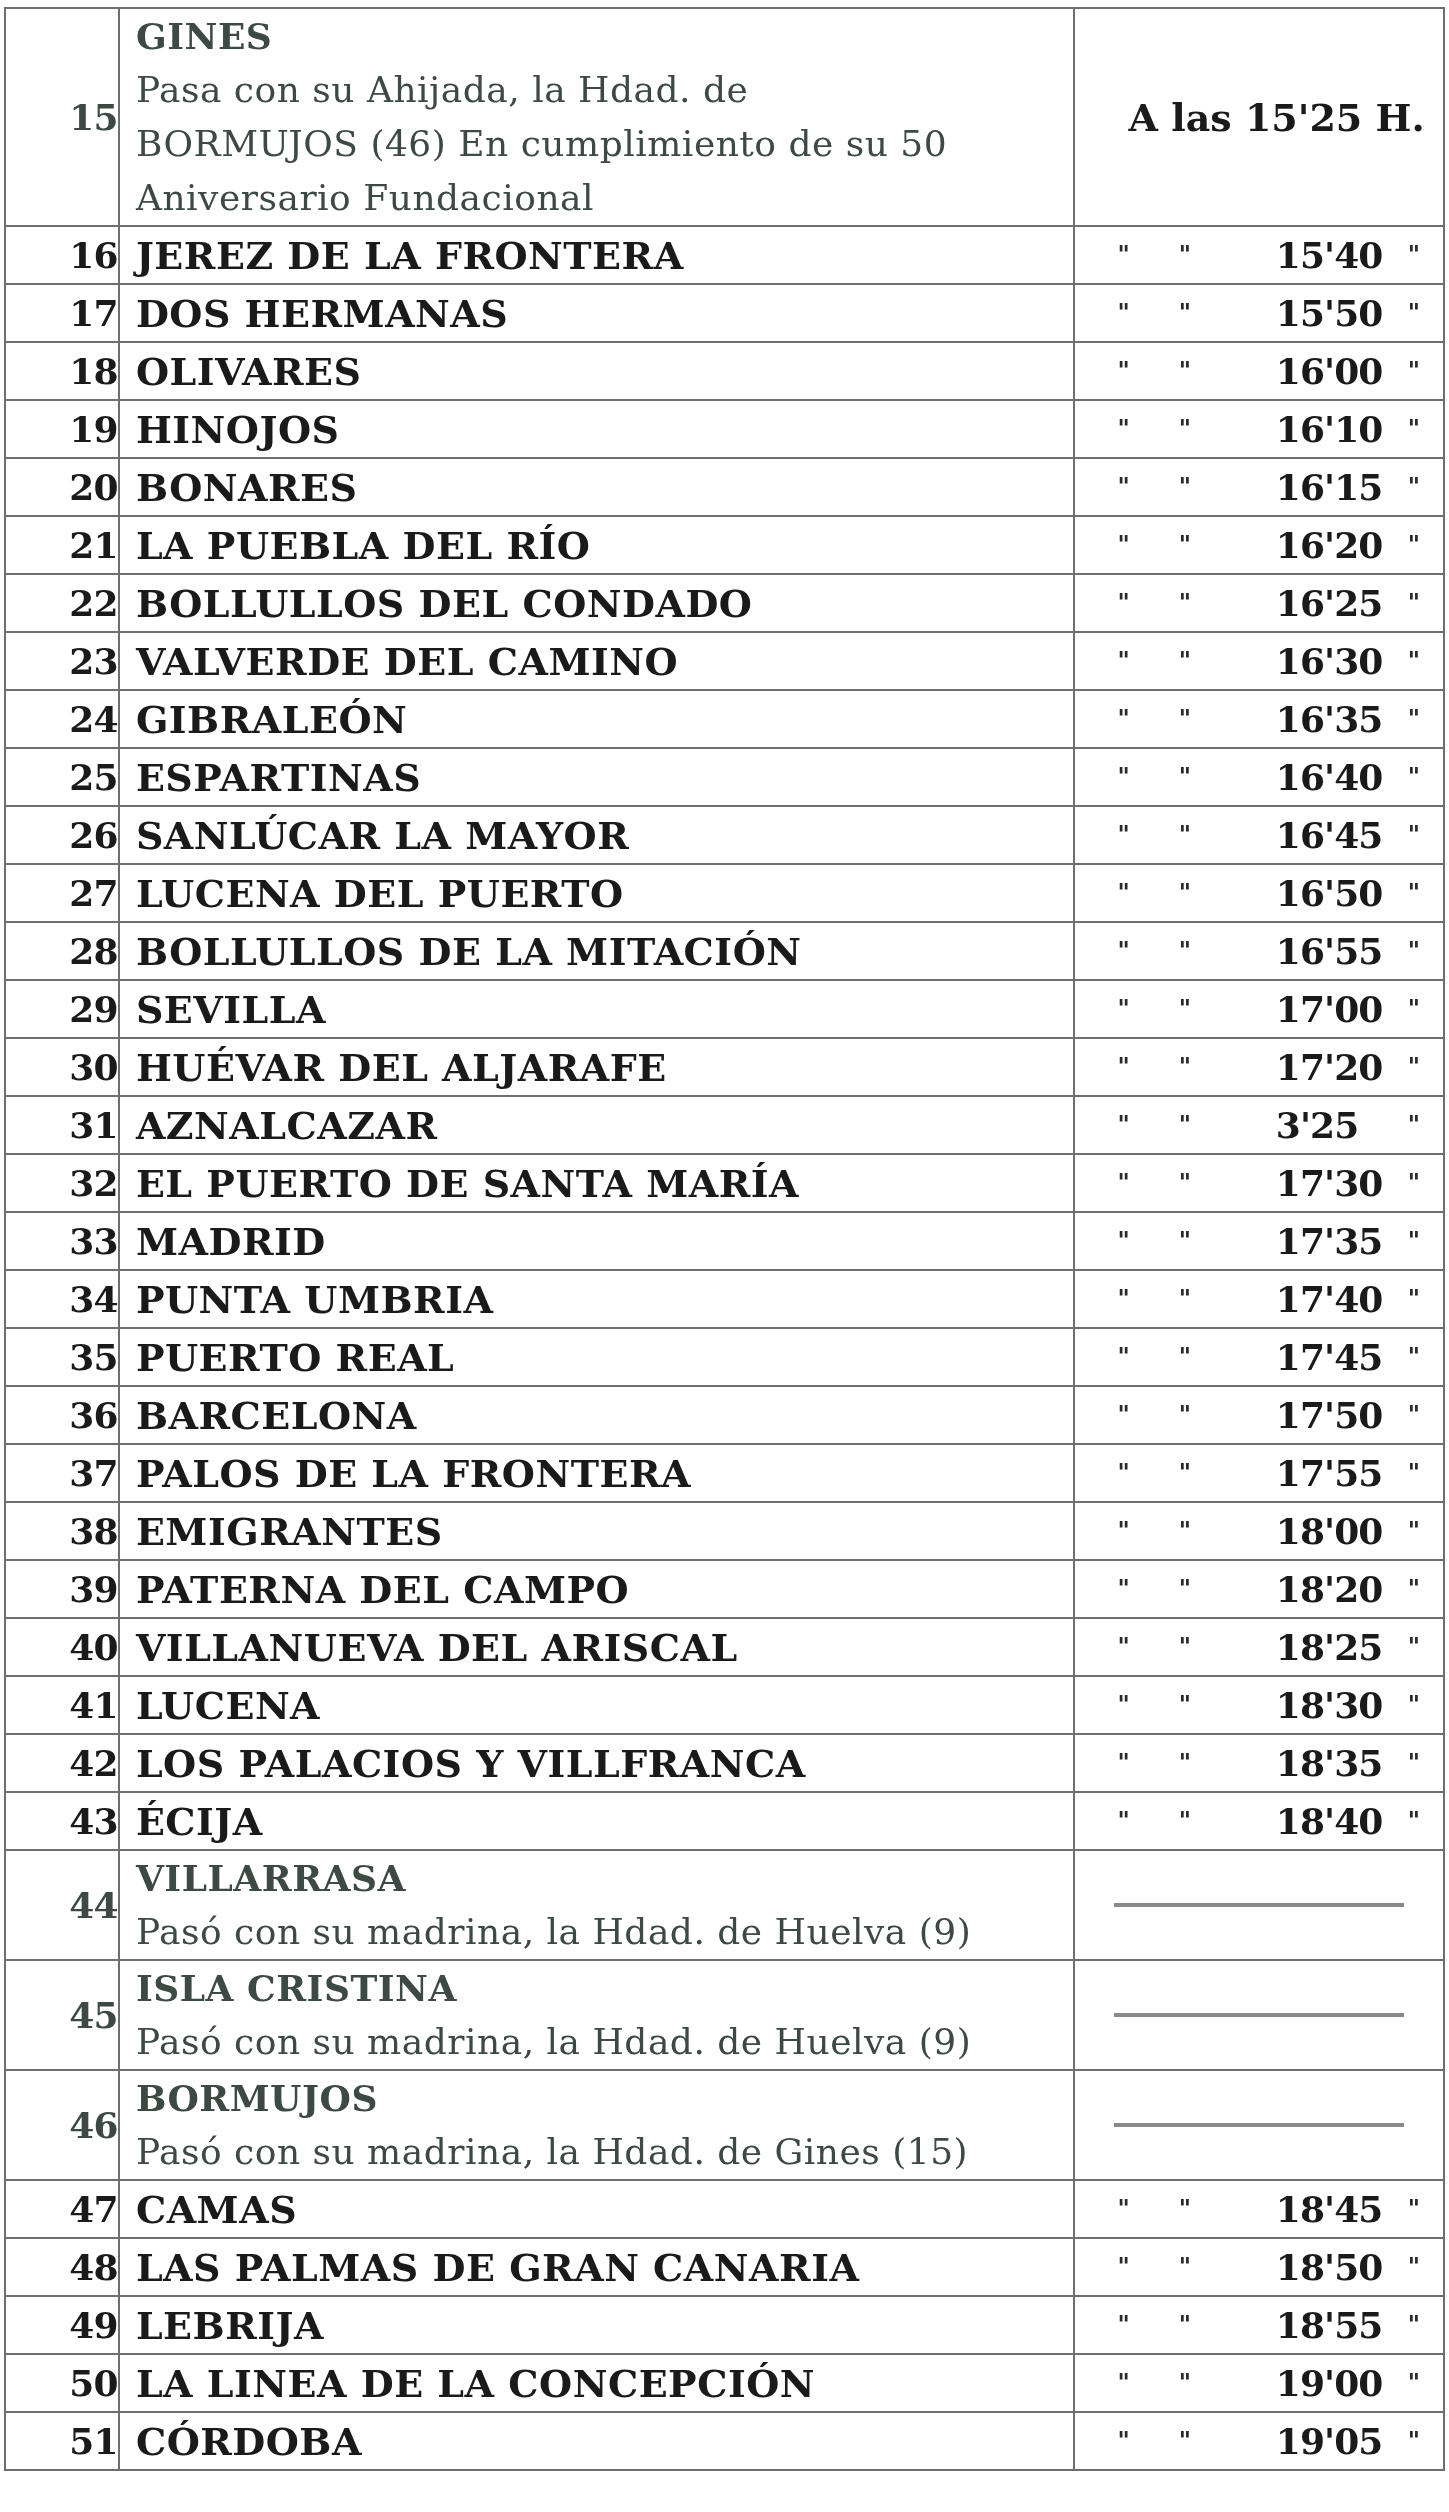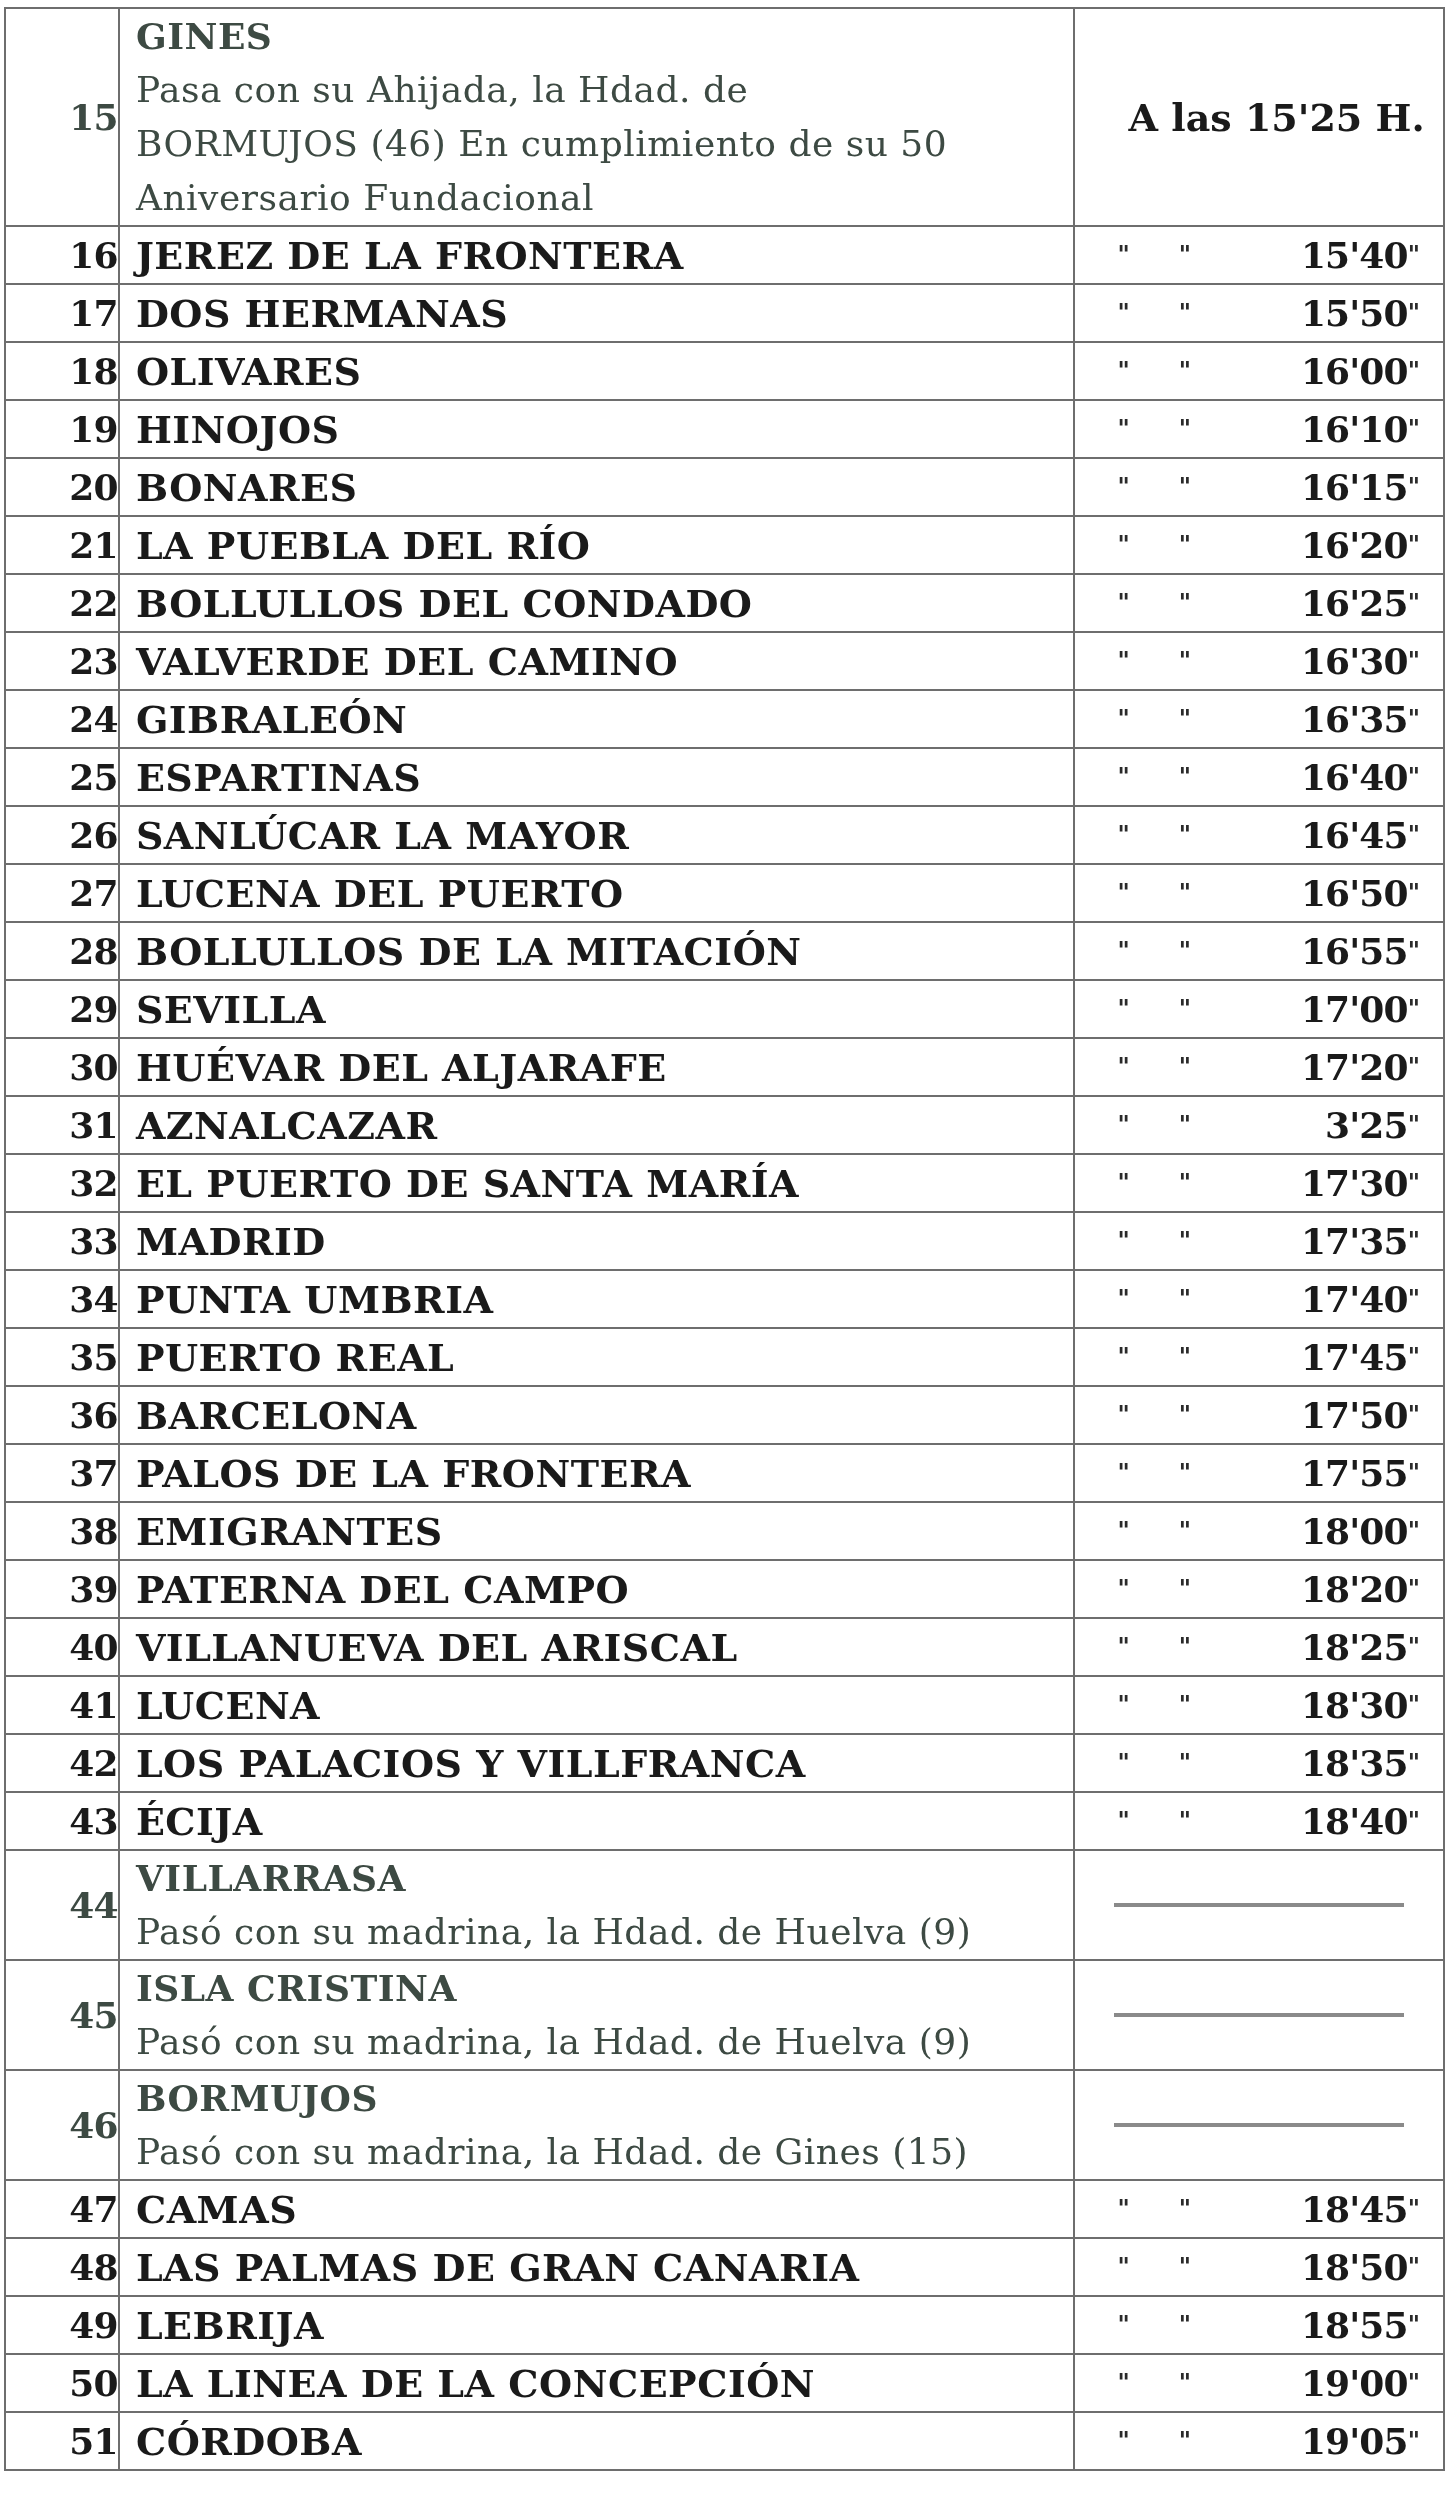--- a/index.html
+++ b/index.html
@@ -39,21 +39,21 @@
     font-size: 36px;
     white-space: nowrap;
   }
   .time-inner {
     display: flex;
     align-items: center;
     padding-left: 43px;
   }
   .ditto { display: inline-block; width: 63px; font-size: 23.5px; color: #2a2a2a; }
   .ditto.d2 { width: 100px; }
-  .tval { display: inline-block; width: 136px; letter-spacing: -0.9px; text-align: right; }
+  .tval { display: inline-block; width: 136px; letter-spacing: -0.9px; }
   .ditto.d3 { width: 36px; }
   
   tr.special td { color: #3d4a43; }
   tr.special td.name { font-size: 36px; line-height: 54px; }
   tr.special .sub { font-size: 36px; font-weight: normal; }
   tr.tall { height: 225px; }
   tr.mid { height: 110px; }
   td.time .first {
     display: block;
     text-align: center;

